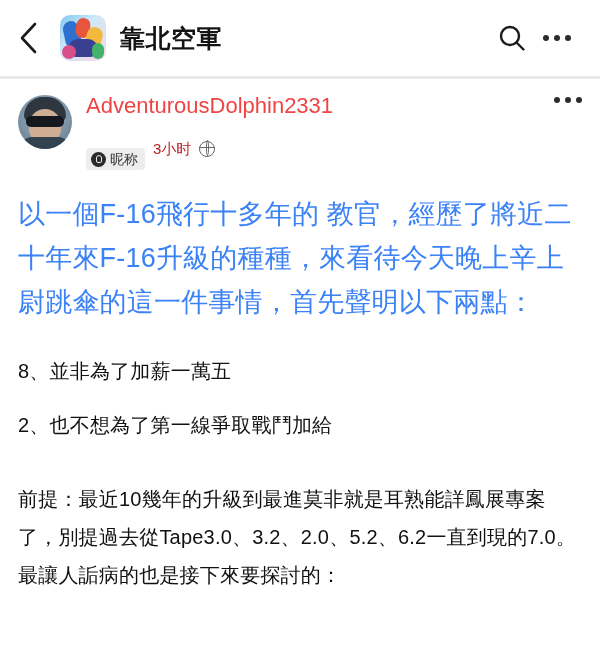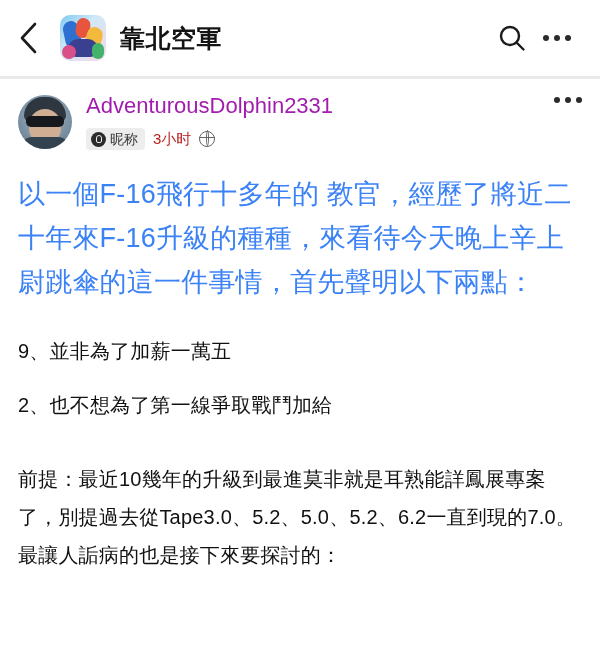--- a/index.html
+++ b/index.html
@@ -160,40 +160,41 @@
     background:#33424f; border-radius: 14px 14px 0 0;
   }
 
   .post-meta {
     margin-left: 14px;
     flex: 1 1 auto;
     min-width: 0;
   }
   .author {
     font-size: 22px;
-    color: #a21caf;
+    color: #ef4444;
     font-weight: normal;
     line-height: 26px;
     white-space: nowrap;
   }
   .meta-row {
     display: flex;
     align-items: center;
     margin-top: 9px;
     gap: 8px;
   }
   .nickname-chip {
     display: inline-flex;
     align-items: center;
     background: #ededed;
     border-radius: 4px;
     padding: 3px 7px 3px 5px;
     font-size: 14px;
     color: #3a3a3a;
     line-height: 16px;
+    margin-top: 20px;
   }
   .chip-icon {
     width: 15px; height: 15px;
     border-radius: 50%;
     background: #2b2b2b;
     margin-right: 4px;
     position: relative;
     flex: 0 0 auto;
   }
   .chip-icon::after {
@@ -331,19 +332,19 @@
         <span class="dots">
           <i></i>
             <i></i>
             <i></i>
         </span>
       </div>
     </div>
 
     <div class="body" style="padding-left:0;padding-right:0;">
       <div class="para-lead">以一個F-16飛行十多年的 教官，經歷了將近二十年來F-16升級的種種，來看待今天晚上辛上尉跳傘的這一件事情，首先聲明以下兩點：</div>
-      <div class="para">9、並非為了加薪一萬五</div>
+      <div class="para">8、並非為了加薪一萬五</div>
       <div class="para tight">2、也不想為了第一線爭取戰鬥加給</div>
-      <div class="para last">前提：最近10幾年的升級到最進莫非就是耳熟能詳鳳展專案了，別提過去從Tape3.0、5.2、5.0、5.2、6.2一直到現的7.0。最讓人詬病的也是接下來要探討的：</div>
+      <div class="para last">前提：最近10幾年的升級到最進莫非就是耳熟能詳鳳展專案了，別提過去從Tape3.0、3.2、2.0、5.2、6.2一直到現的7.0。最讓人詬病的也是接下來要探討的：</div>
     </div>
   </div>
 
 </div>
 
 </body></html>

